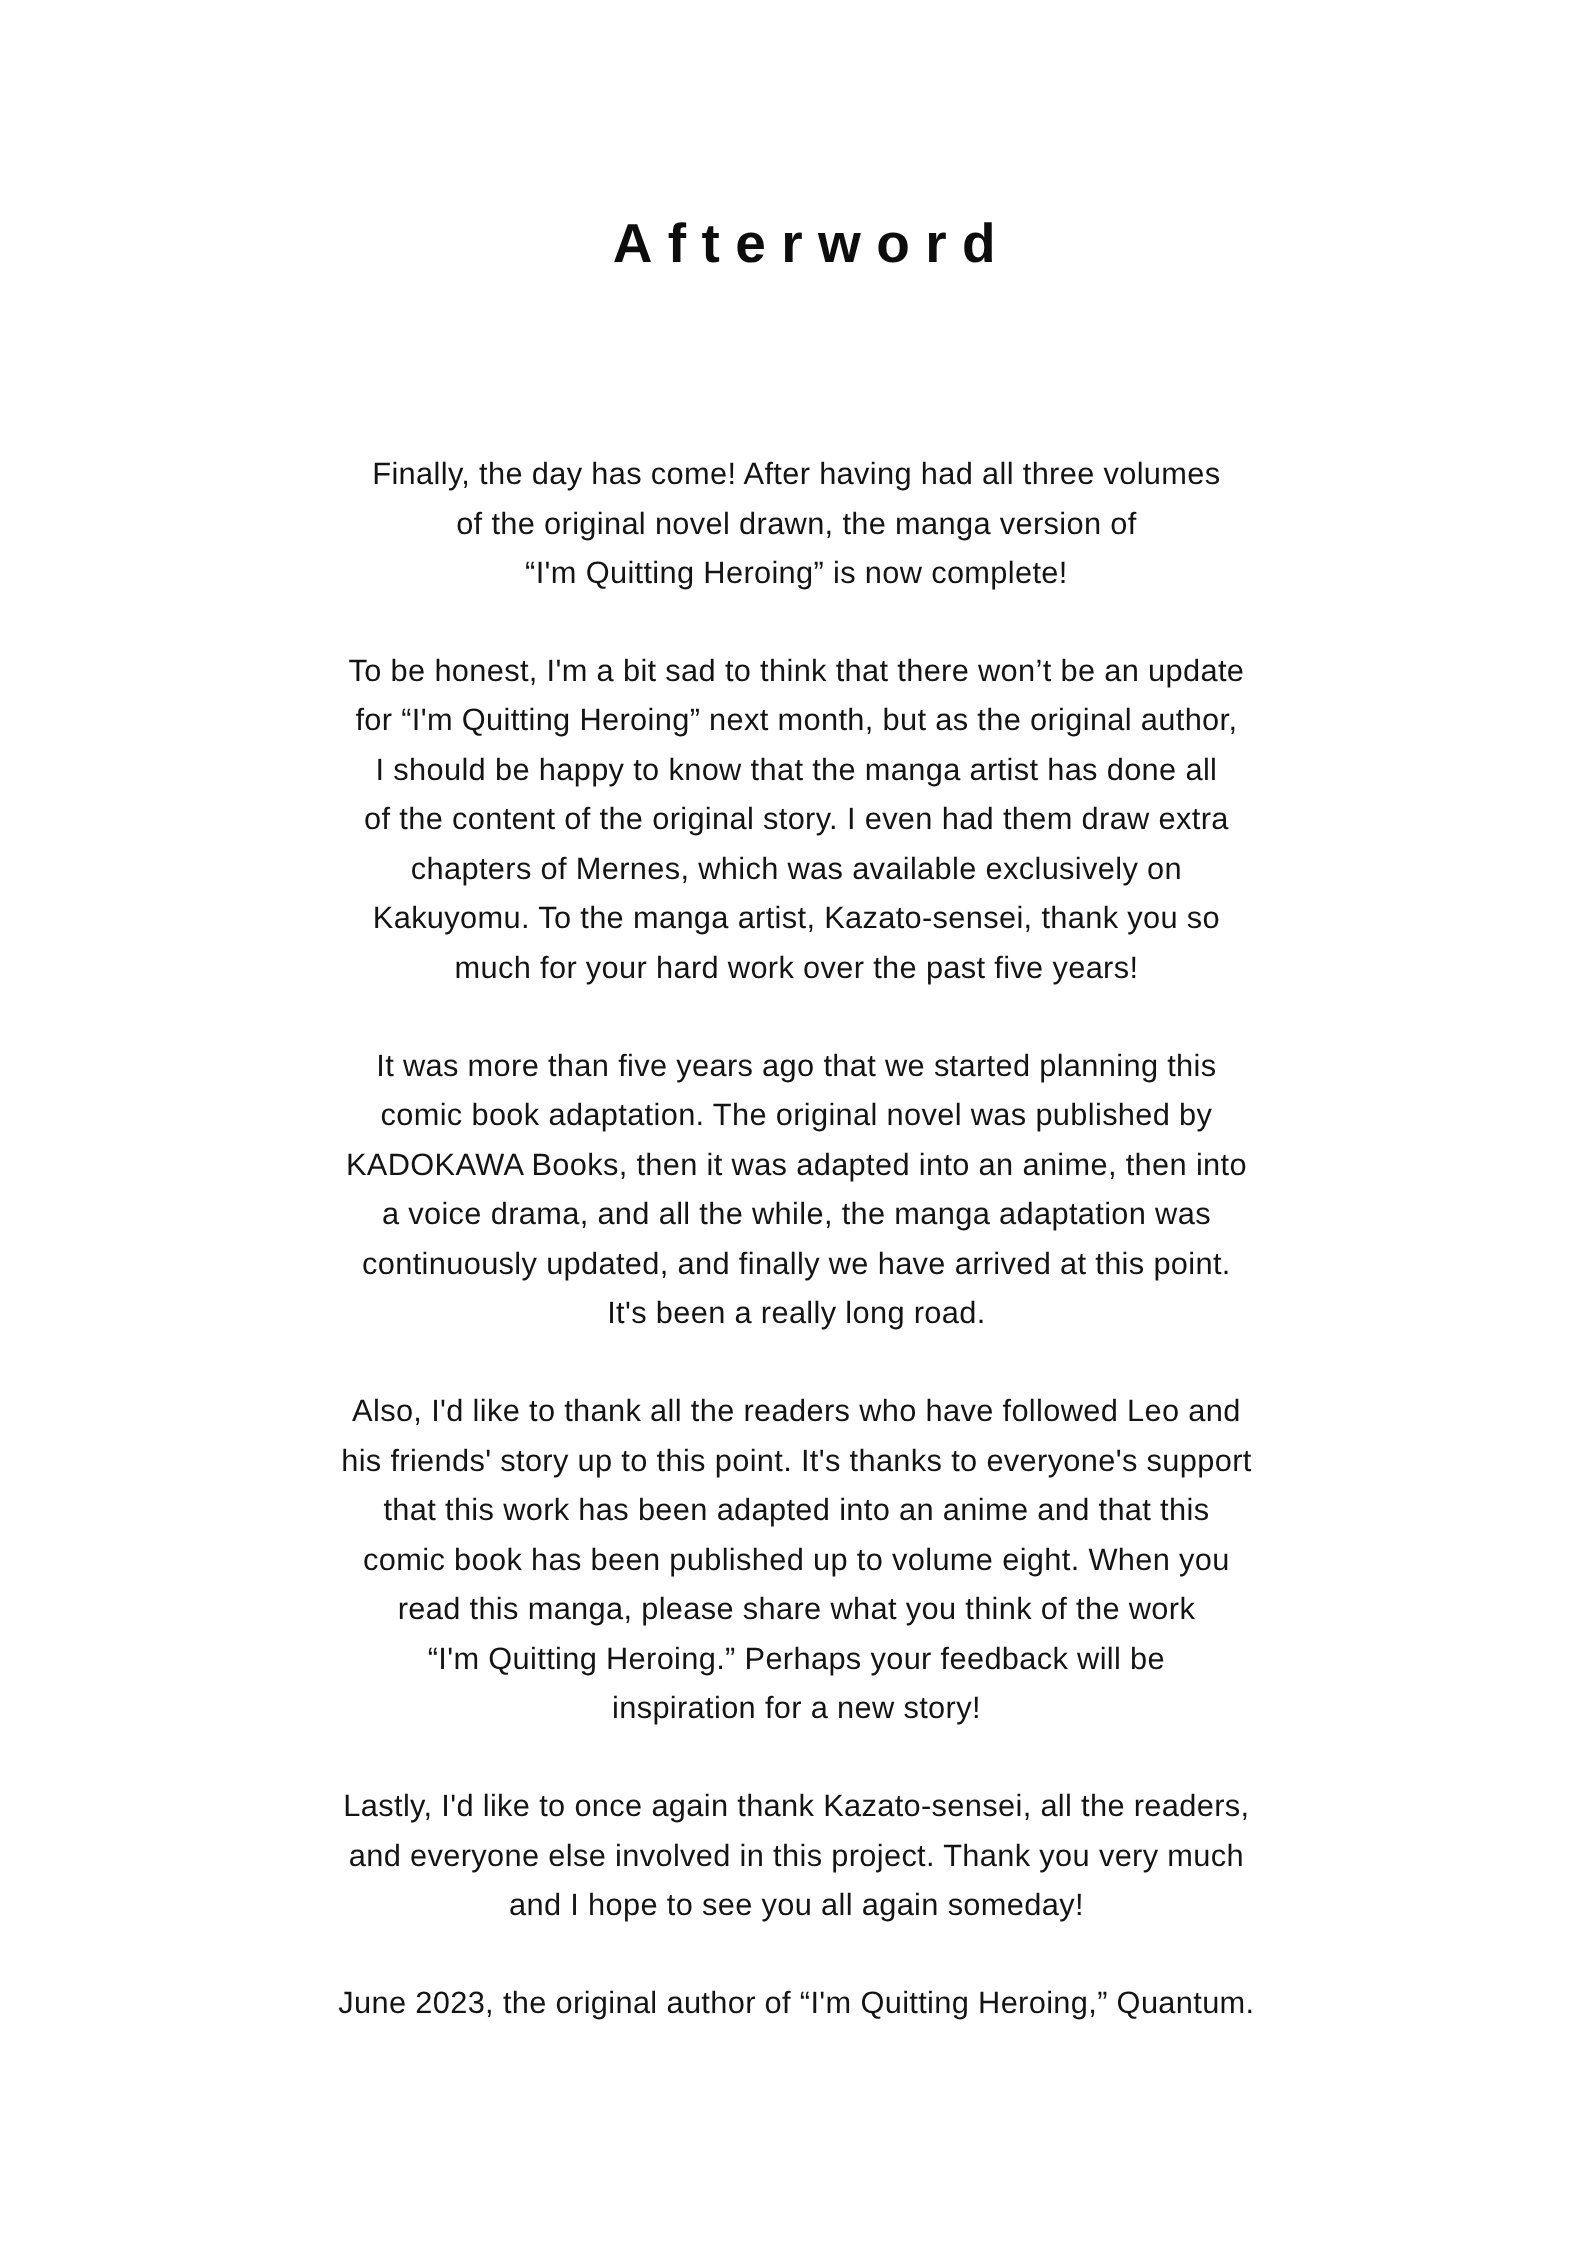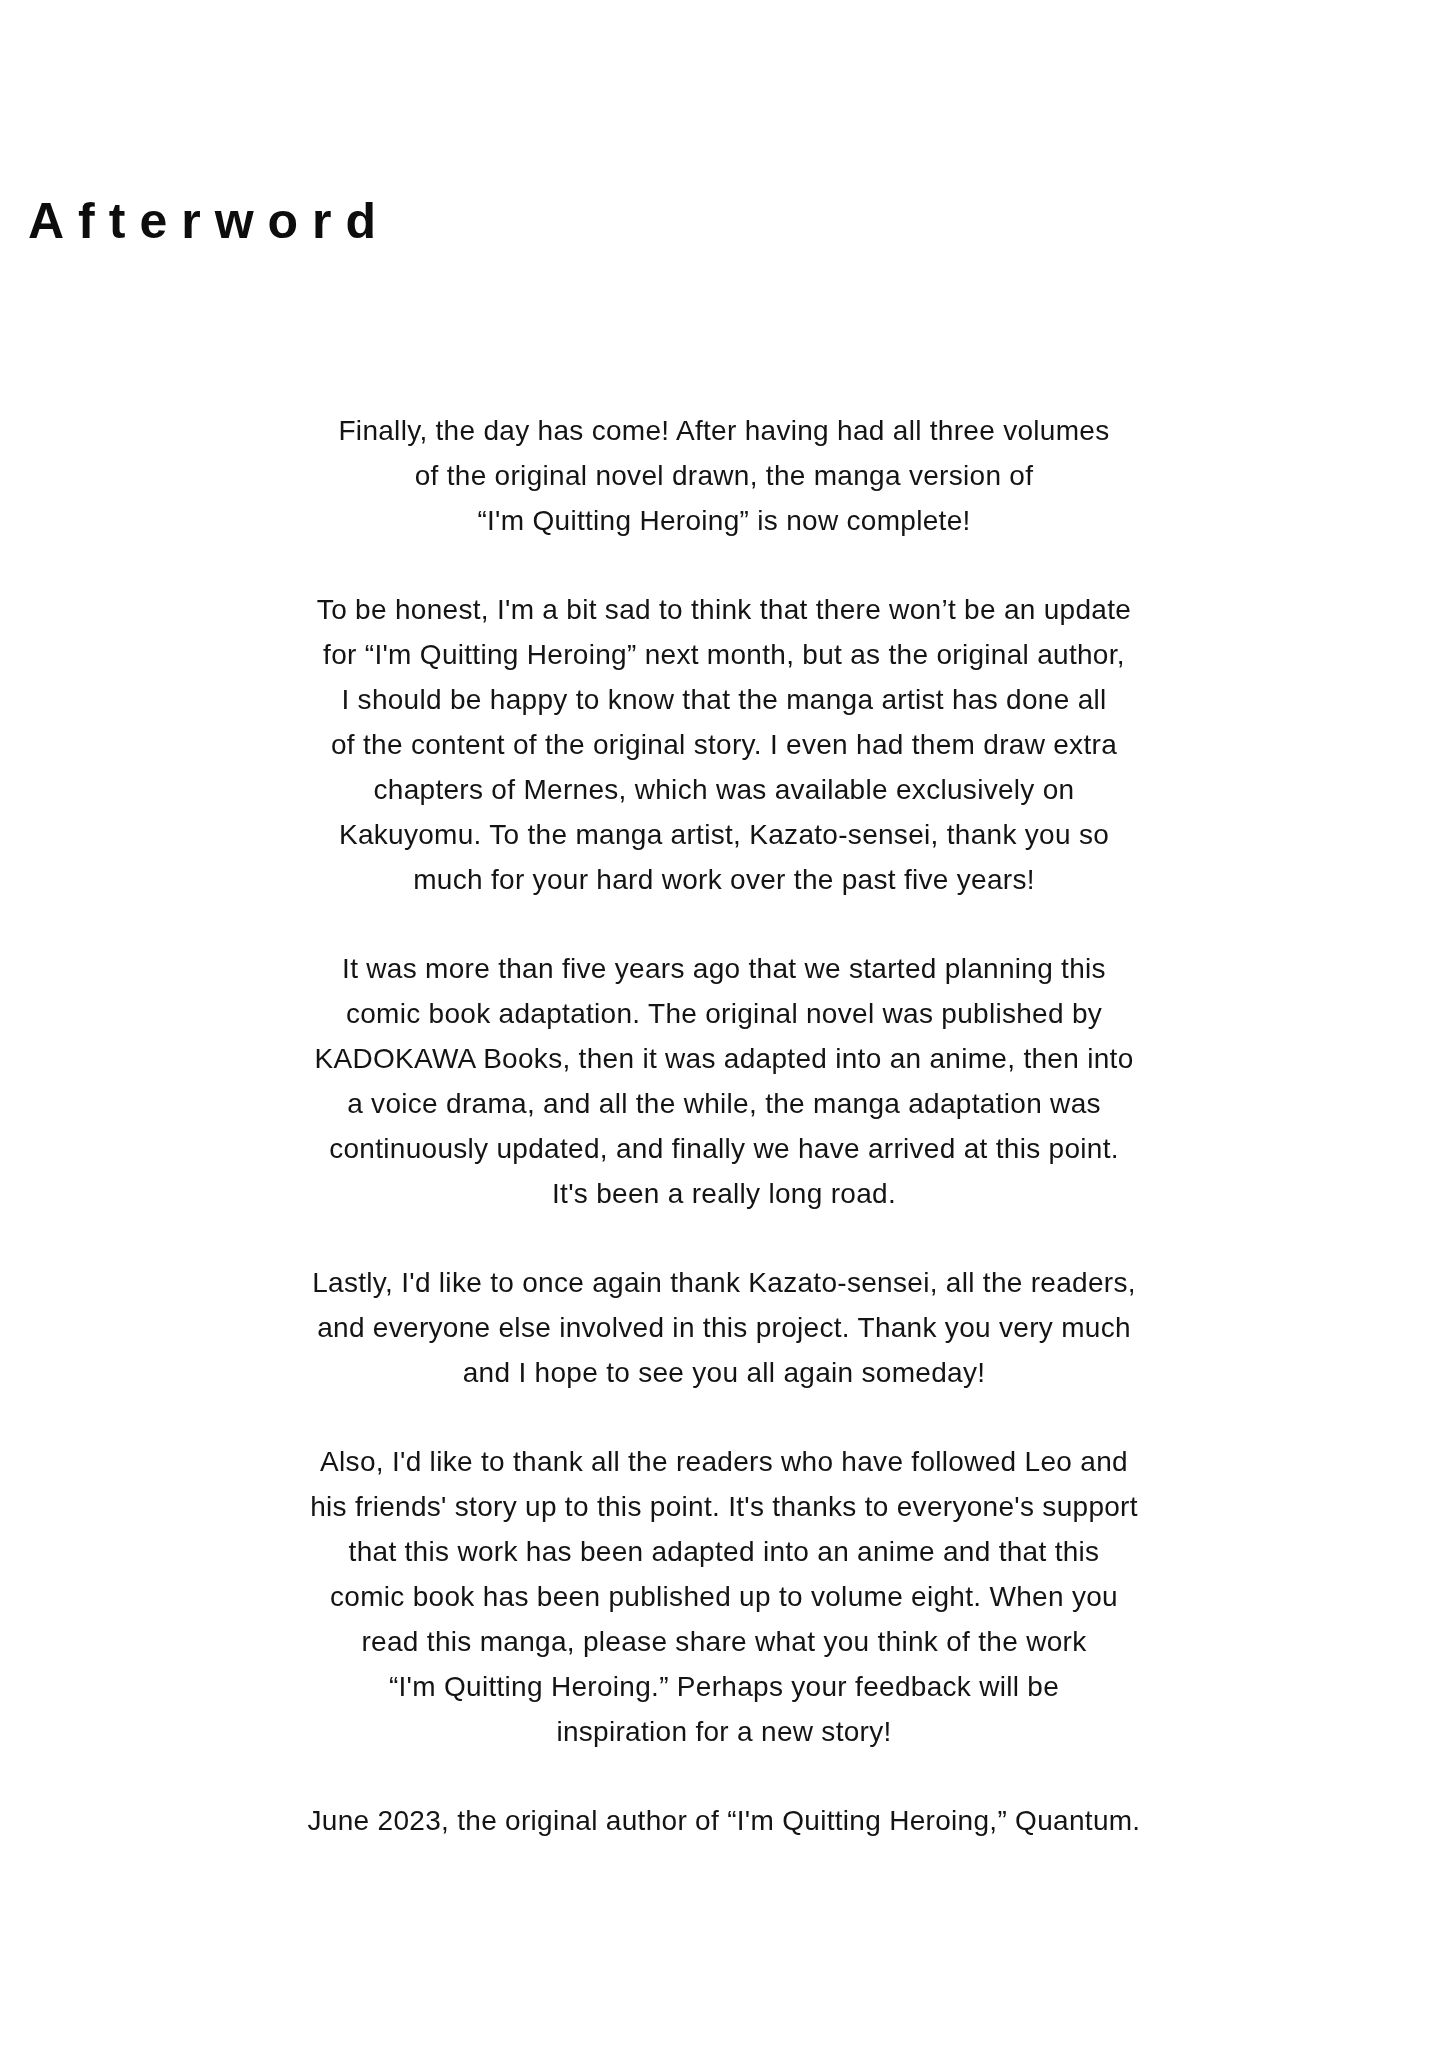--- a/index.html
+++ b/index.html
@@ -13,20 +13,21 @@
     height: 2048px;
     margin: 0 auto;
     background: #ffffff;
     color: #111111;
     font-family: "Liberation Sans", "DejaVu Sans", sans-serif;
     overflow: hidden;
   }
   .title {
     margin: 0;
     padding-top: 192px;
+    text-align: center;
     font-size: 50px;
     font-weight: 800;
     letter-spacing: 0.28em;
     text-indent: 0.28em; 
     color: #0d0d0d;
     padding-left: 14px;
   }
   .body-text {
     width: 1270px;
     margin: 158px auto 0;
@@ -60,25 +61,25 @@
 of the content of the original story. I even had them draw extra
 chapters of Mernes, which was available exclusively on
 Kakuyomu. To the manga artist, Kazato-sensei, thank you so
 much for your hard work over the past five years!</p>
     <p>It was more than five years ago that we started planning this
 comic book adaptation. The original novel was published by
 KADOKAWA Books, then it was adapted into an anime, then into
 a voice drama, and all the while, the manga adaptation was
 continuously updated, and finally we have arrived at this point.
 It's been a really long road.</p>
-    <p>Lastly, I'd like to once again thank Kazato-sensei, all the readers,
-and everyone else involved in this project. Thank you very much
-and I hope to see you all again someday!</p>
     <p>Also, I'd like to thank all the readers who have followed Leo and
 his friends' story up to this point. It's thanks to everyone's support
 that this work has been adapted into an anime and that this
 comic book has been published up to volume eight. When you
 read this manga, please share what you think of the work
 “I'm Quitting Heroing.” Perhaps your feedback will be
 inspiration for a new story!</p>
+    <p>Lastly, I'd like to once again thank Kazato-sensei, all the readers,
+and everyone else involved in this project. Thank you very much
+and I hope to see you all again someday!</p>
     <p class="signoff">June 2023, the original author of “I'm Quitting Heroing,” Quantum.</p>
   </div>
 </div>
 
 </body></html>

